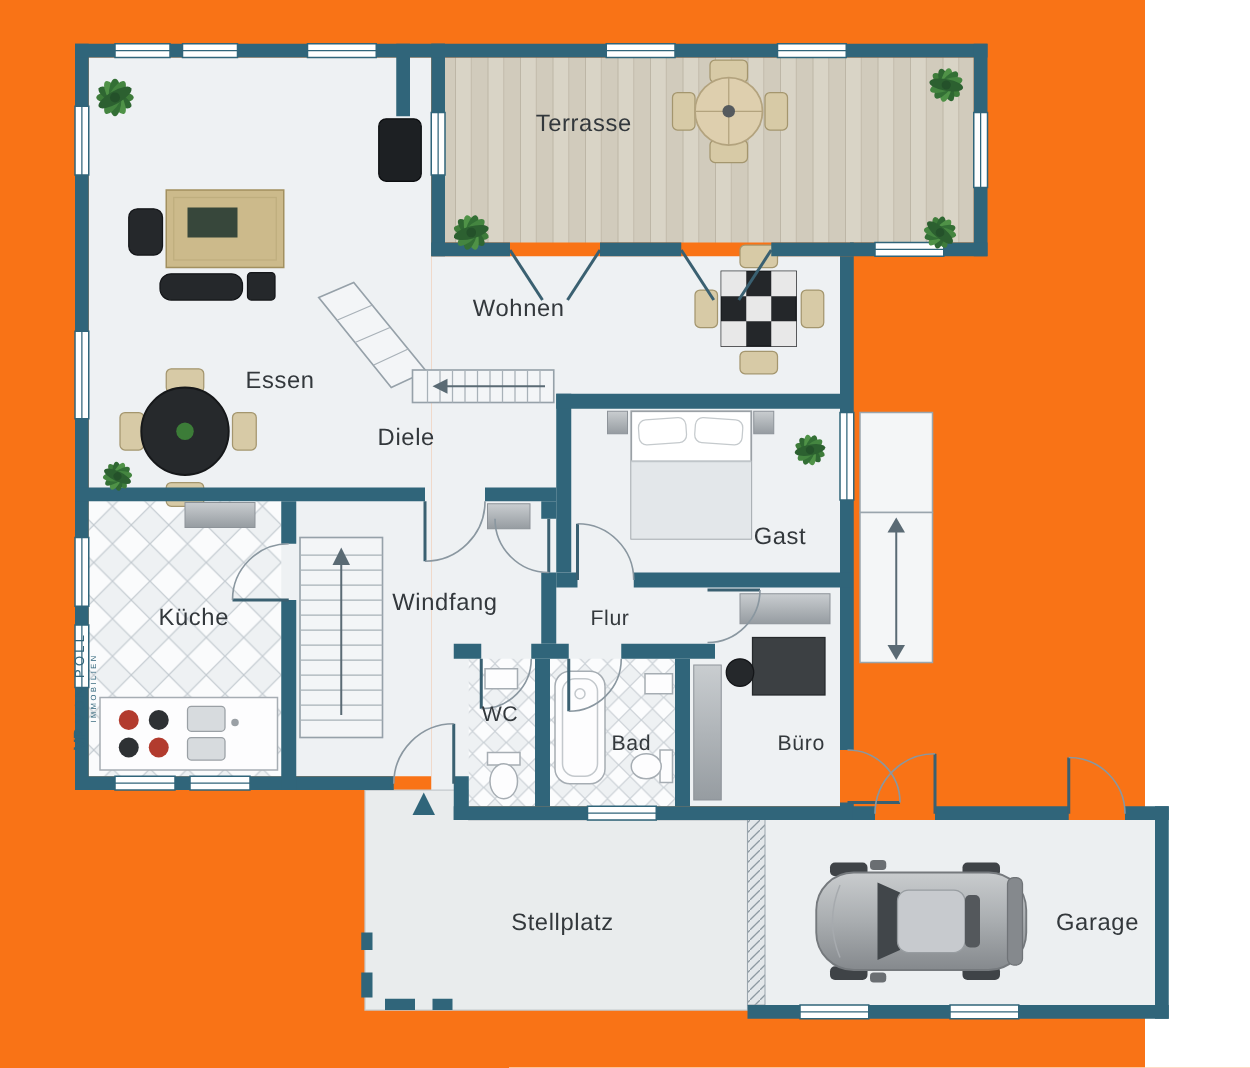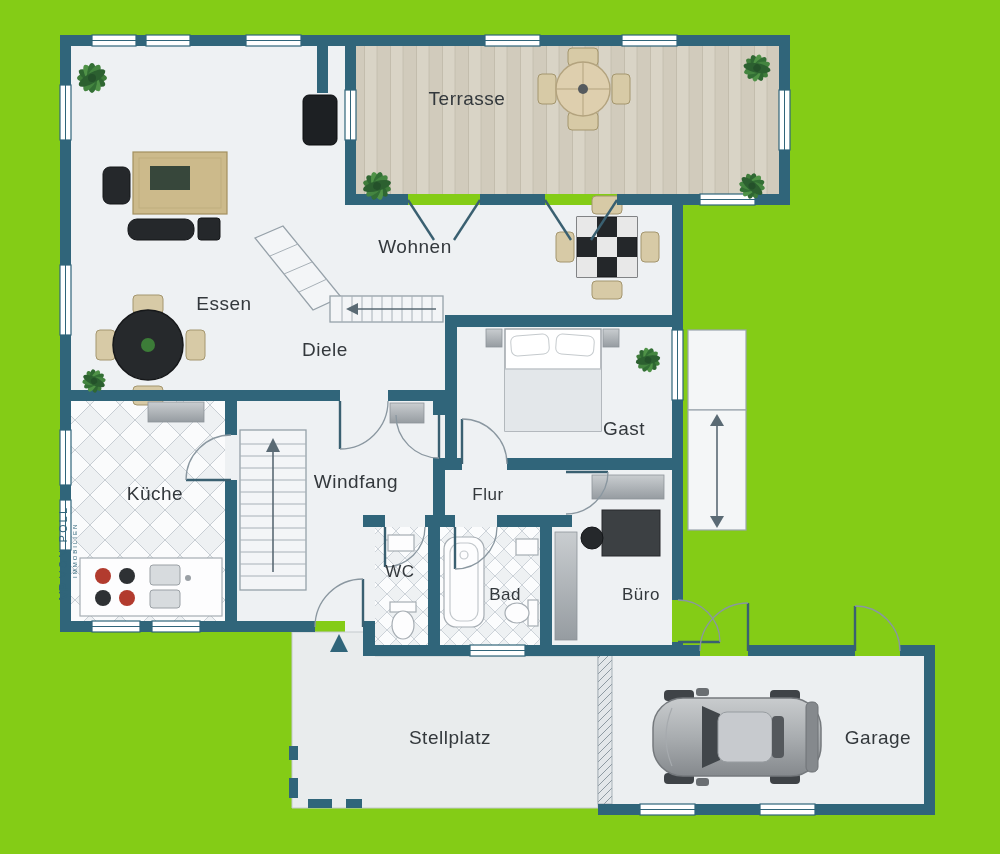--- a/index.html
+++ b/index.html
@@ -1,17 +1,17 @@
 <!DOCTYPE html>
 <html style="--wall: #30657a; --floor: #eef1f3; --label: #33383c;"><head>
 <meta charset="utf-8">
 <style>
   :root{ --wall:#30657a; --floor:#eef1f3; --label:#33383c; }
   html,body{margin:0;padding:0;background:#ffffff;}
-  .stage{width:1000px;height:854px;position:relative;background:#84cc16;}
+  .stage{width:916px;height:854px;position:relative;background:#f97316;}
   svg{display:block;font-family:"Liberation Sans",sans-serif;}
   .wall{fill:var(--wall);}
   .floor{fill:var(--floor);}
   .win{fill:#ffffff;stroke:var(--wall);stroke-width:1.2;}
   .winline{stroke:var(--wall);stroke-width:1;}
   .lbl{fill:var(--label);font-weight:500;letter-spacing:.5px;text-anchor:middle;}
   .big{font-size:19px;}
   .small{font-size:17px;}
   .doorarc{fill:none;stroke:#8a97a0;stroke-width:1.3;}
   .leaf{stroke:#3a6071;stroke-width:2.4;fill:none;}

